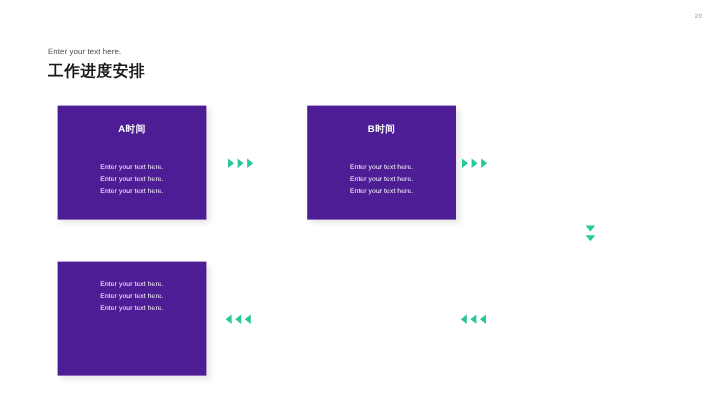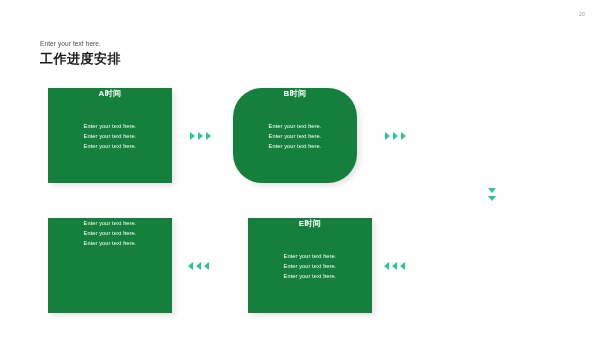--- a/index.html
+++ b/index.html
@@ -44,44 +44,45 @@
     color: #1a1a1a;
     margin: 0;
     letter-spacing: 0.5px;
   }
 
   
   .card {
     position: absolute;
     width: 124px;
     height: 95px;
-    background: #15803d;
+    background: #4c1d95;
     box-shadow: 3px 3px 5px rgba(0,0,0,0.10);
     box-sizing: border-box;
+    padding-top: 14px;
   }
   .card-title {
     text-align: center;
     color: #ffffff;
     font-size: 8px;
     font-weight: bold;
     letter-spacing: 0.4px;
     margin: 0 0 22px 0;
   }
   .card-lines {
     text-align: center;
   }
   .card-line {
     color: #ffffff;
     font-size: 5.6px;
     line-height: 10px;
     letter-spacing: 0.1px;
   }
 
   .card-a { left: 48px;  top: 88px; }
-  .card-b { left: 233px; top: 88px; border-radius: 29px; }
+  .card-b { left: 256px; top: 88px; }
   .card-c { left: 430px; top: 88px; }
   .card-f { left: 48px;  top: 218px; }
   .card-e { left: 248px; top: 218px; }
   .card-d { left: 430px; top: 218px; }
 
   
   .arrows {
     position: absolute;
     display: flex;
     align-items: center;
@@ -149,28 +150,20 @@
 
 
   <div class="card card-f">
     <div class="card-lines">
       <div class="card-line">Enter your text here.</div>
       <div class="card-line">Enter your text here.</div>
       <div class="card-line">Enter your text here.</div>
     </div>
   </div>
 
-  <div class="card card-e">
-    <p class="card-title">E时间</p>
-    <div class="card-lines">
-      <div class="card-line">Enter your text here.</div>
-      <div class="card-line">Enter your text here.</div>
-      <div class="card-line">Enter your text here.</div>
-    </div>
-  </div>
 
 
   <div class="arrows arrows-ab">
     <span class="tri tri-right"></span>
     <span class="tri tri-right"></span>
     <span class="tri tri-right"></span>
   </div>
 
   <div class="arrows arrows-bc">
     <span class="tri tri-right"></span>

